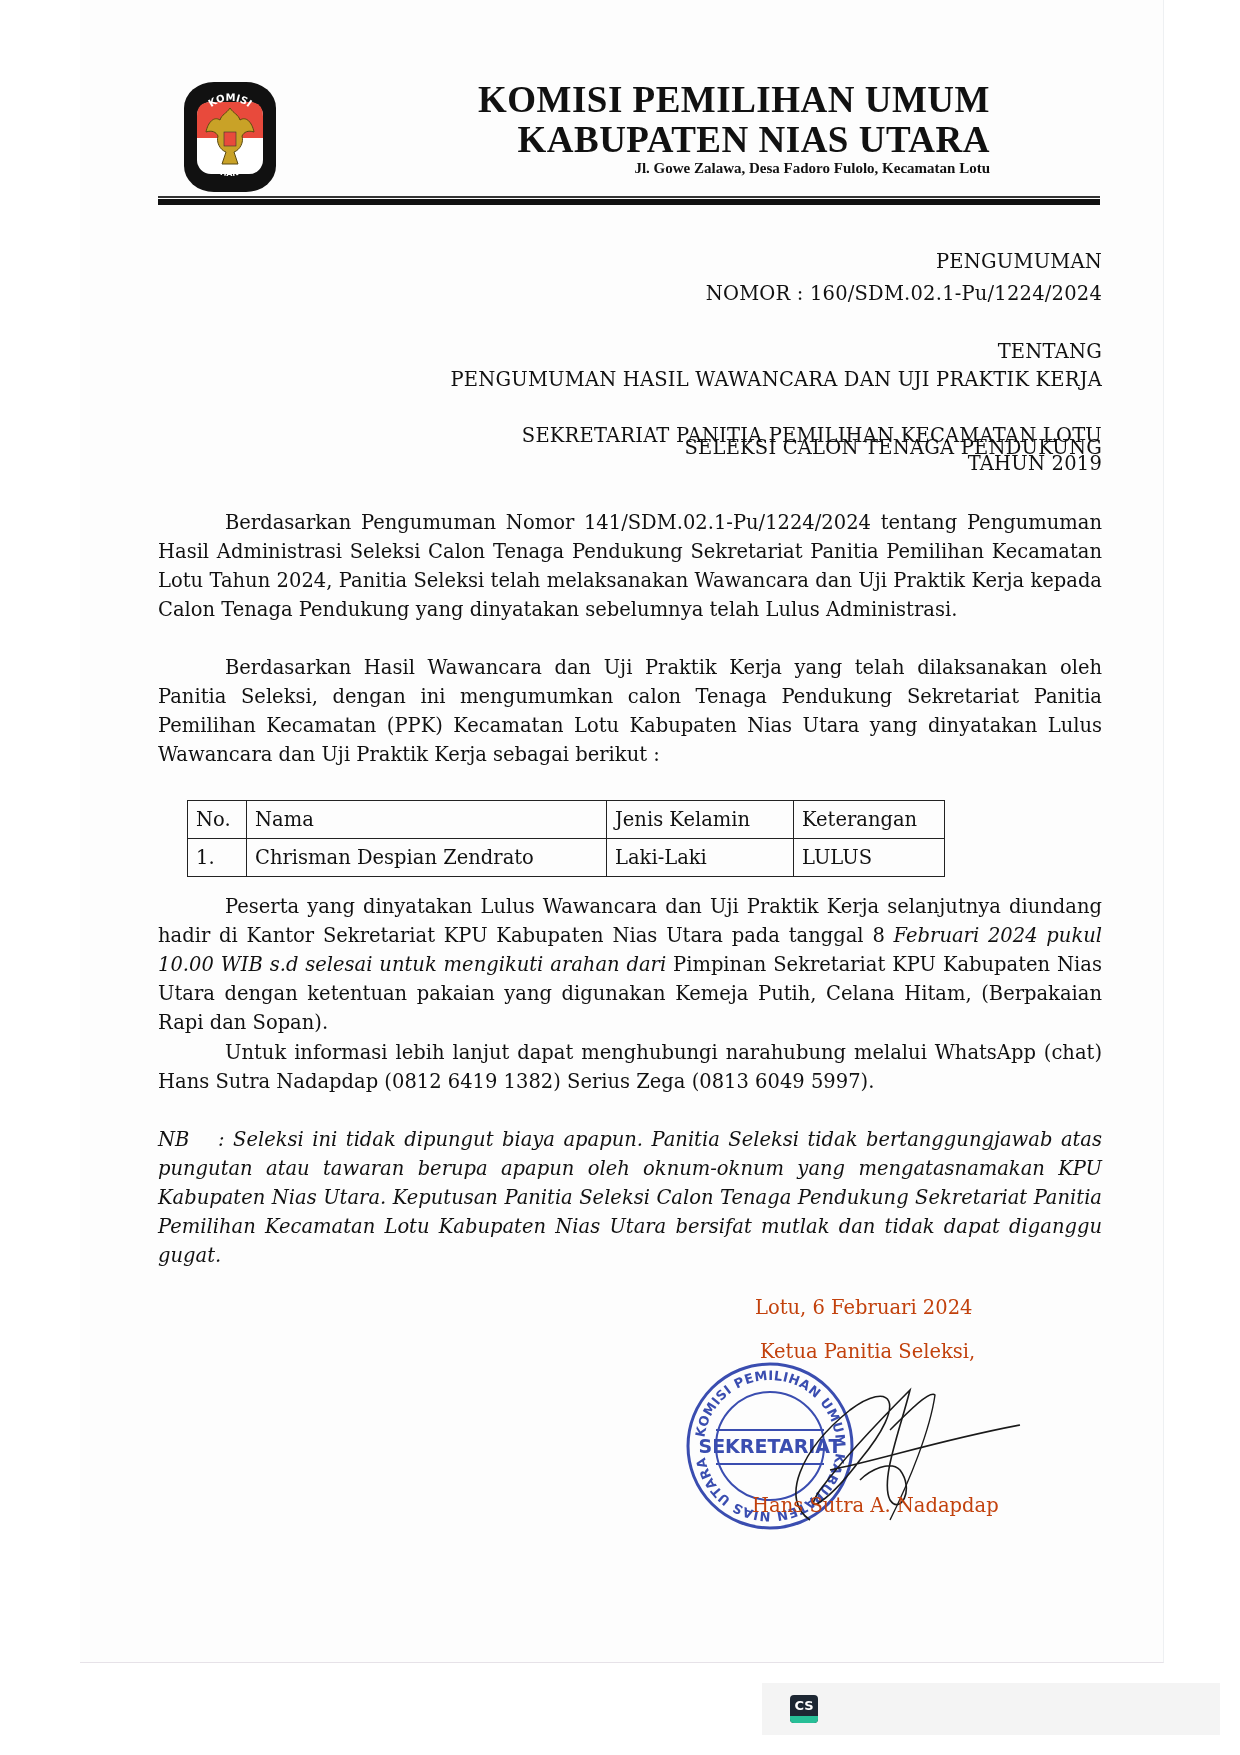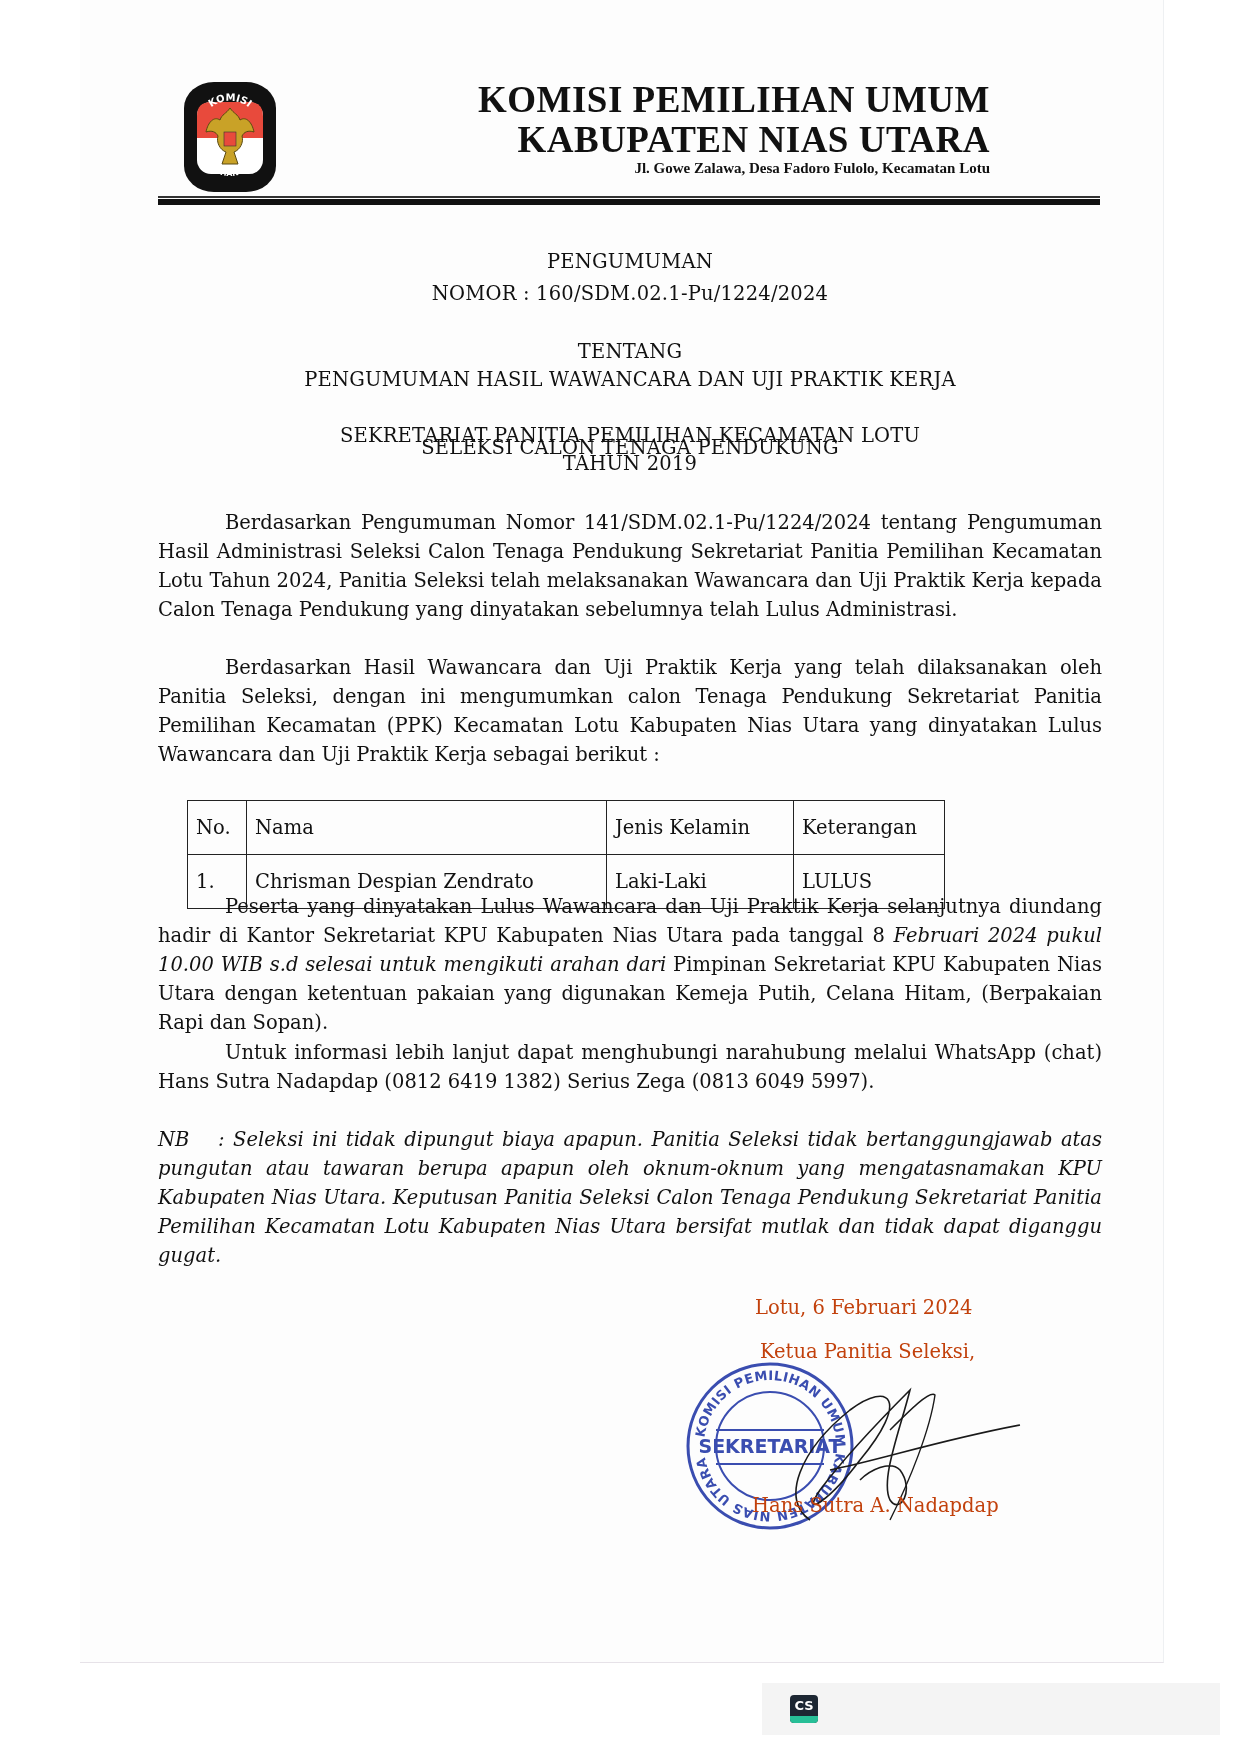--- a/index.html
+++ b/index.html
@@ -8,28 +8,28 @@
   .page { position:absolute; left:80px; top:0; width:1083px; height:1662px; background:#fdfdfd;
           border-right:1px solid #eef0f2; border-bottom:1px solid #e6e2e8; }
   .logo { position:absolute; left:182px; top:80px; width:96px; height:114px; }
   .hdr { position:absolute; left:330px; width:660px; text-align:right; font-family:"Liberation Serif", serif; font-weight:bold; color:#111; }
   .hdr1 { top:78px; font-size:37px; letter-spacing:0.5px; }
   .hdr2 { top:118px; font-size:37px; letter-spacing:0.5px; }
   .hdr3 { top:160px; font-size:15px; font-weight:bold; letter-spacing:0; }
   .rule-thin { position:absolute; left:158px; top:196px; width:942px; height:2px; background:#333; }
   .rule-thick { position:absolute; left:158px; top:199px; width:942px; height:6px; background:#111; }
 
-  .title { position:absolute; left:158px; width:944px; text-align:center; font-size:19.5px; font-family:"DejaVu Serif", serif; color:#111; letter-spacing:0.2px; }
+  .title { position:absolute; left:158px; width:944px; text-align:right; font-size:19.5px; font-family:"DejaVu Serif", serif; color:#111; letter-spacing:0.2px; }
 
   .para { position:absolute; left:158px; width:944px; font-size:19.5px; line-height:29px; text-align:justify; color:#111; }
   .para .ind { display:inline-block; width:67px; }
   .ital { font-style:italic; }
 
   table.res { position:absolute; left:187px; top:800px; width:758px; border-collapse:collapse; font-size:19.5px; }
-  table.res td { border:1.5px solid #222; padding:12px 8px; height:29px; line-height:27px; vertical-align:middle; }
+  table.res td { border:1.5px solid #222; padding:4px 8px; height:29px; line-height:27px; vertical-align:middle; }
 
   .sig { position:absolute; font-size:19.5px; color:#c2410c; }
 
   .stamp { position:absolute; left:684px; top:1360px; width:172px; height:172px; }
   .signature { position:absolute; left:740px; top:1370px; width:300px; height:170px; }
 
   .cs-bar { position:absolute; left:762px; top:1683px; width:458px; height:52px; background:#f4f4f4; display:flex; align-items:center; }
   .cs-icon { margin-left:28px; width:28px; height:28px; border-radius:4px; background:#1d2733; position:relative; overflow:hidden; }
   .cs-icon .bot { position:absolute; left:0; bottom:0; width:100%; height:7px; background:#27bf97; }
   .cs-icon .txt { position:absolute; left:0; top:3px; width:100%; text-align:center; color:#fff; font-family:"DejaVu Sans", sans-serif; font-weight:bold; font-size:13px; }

